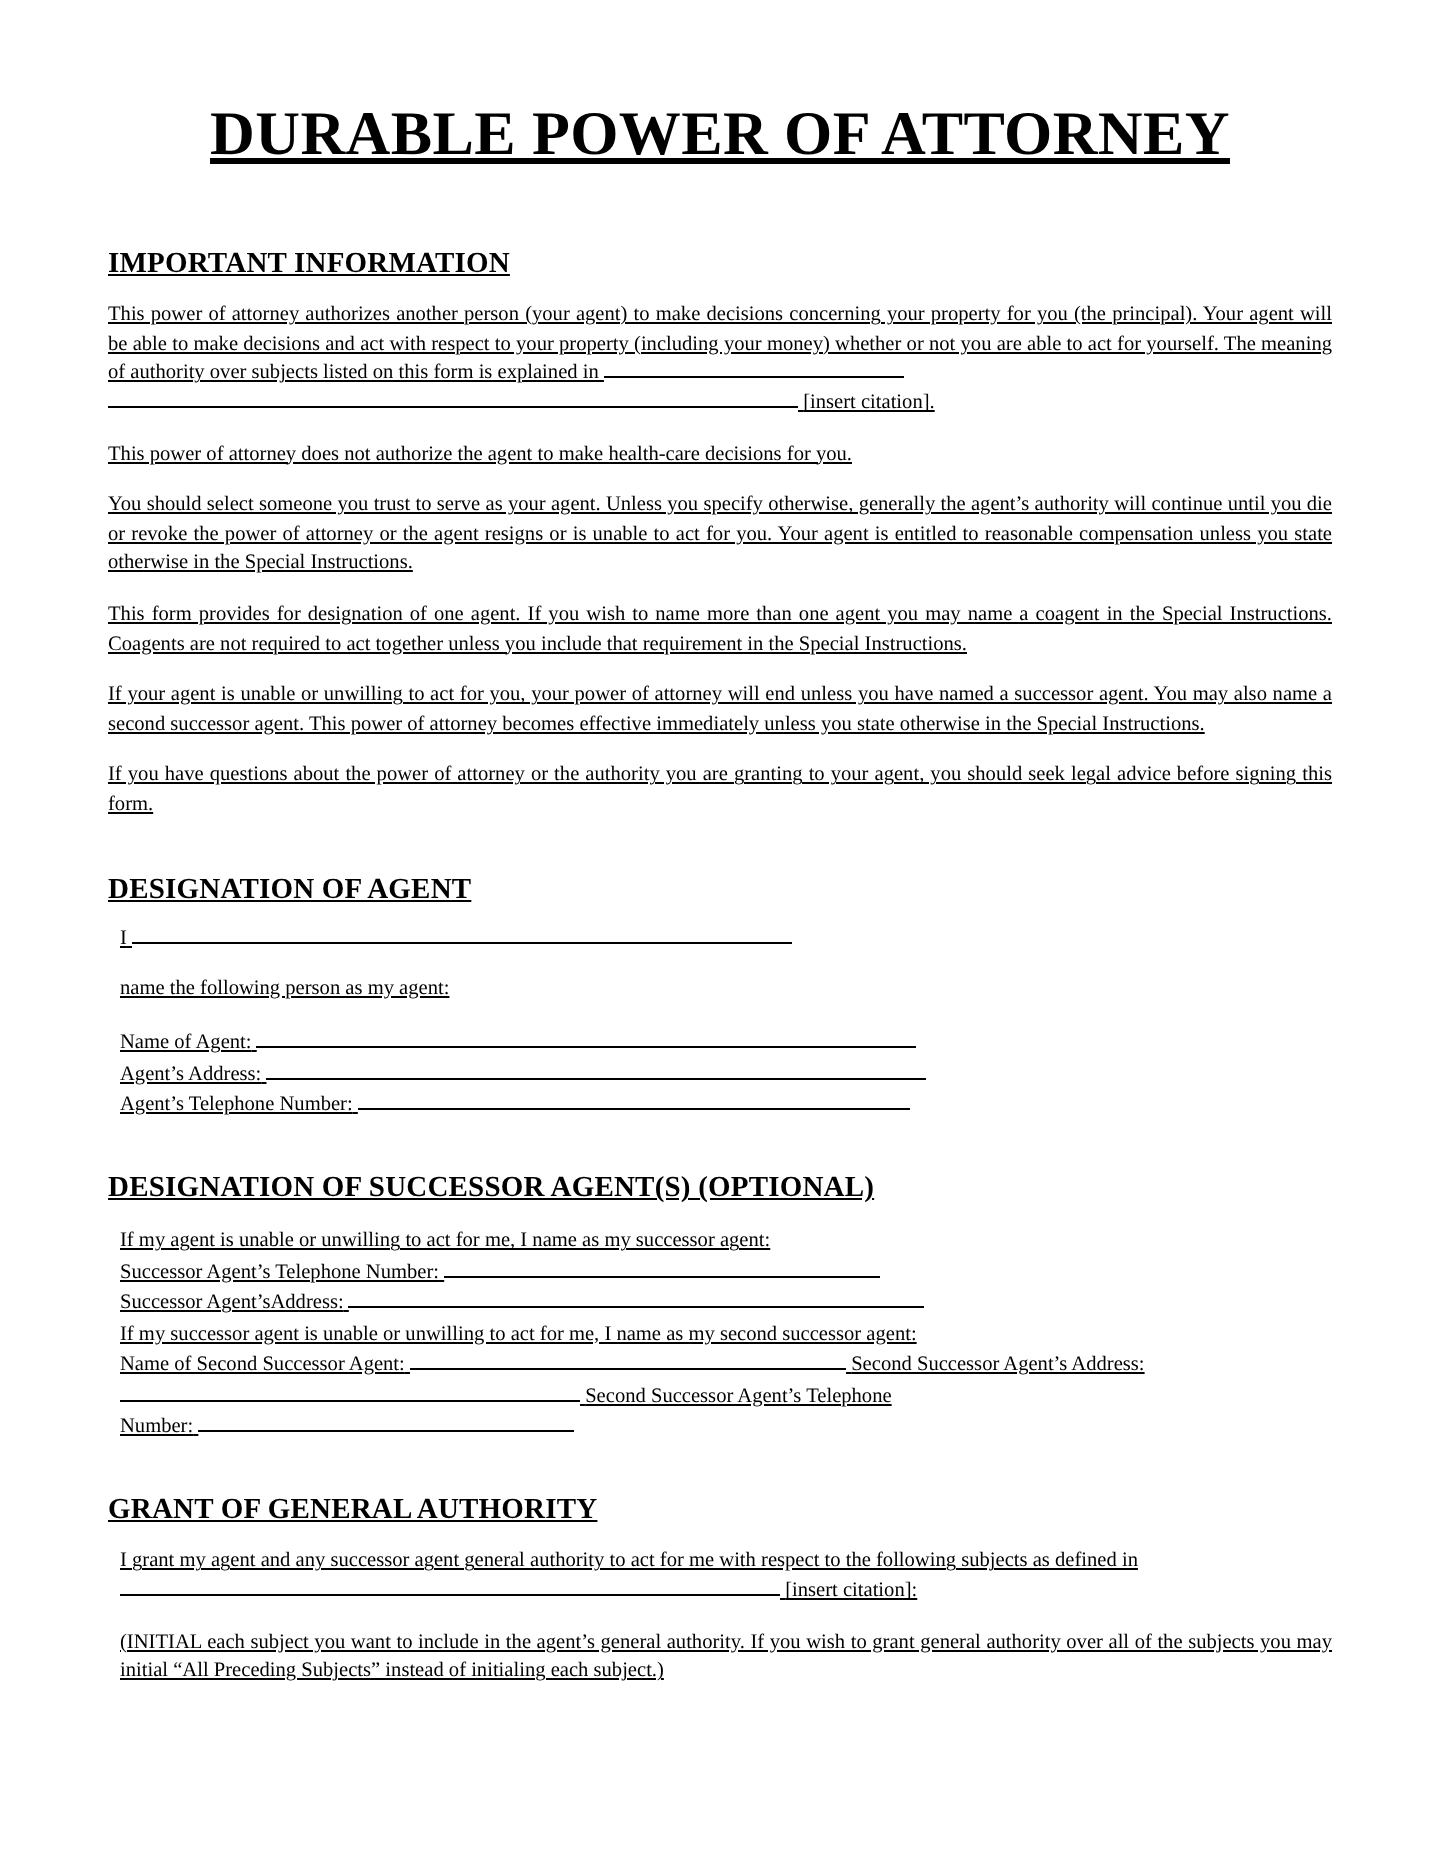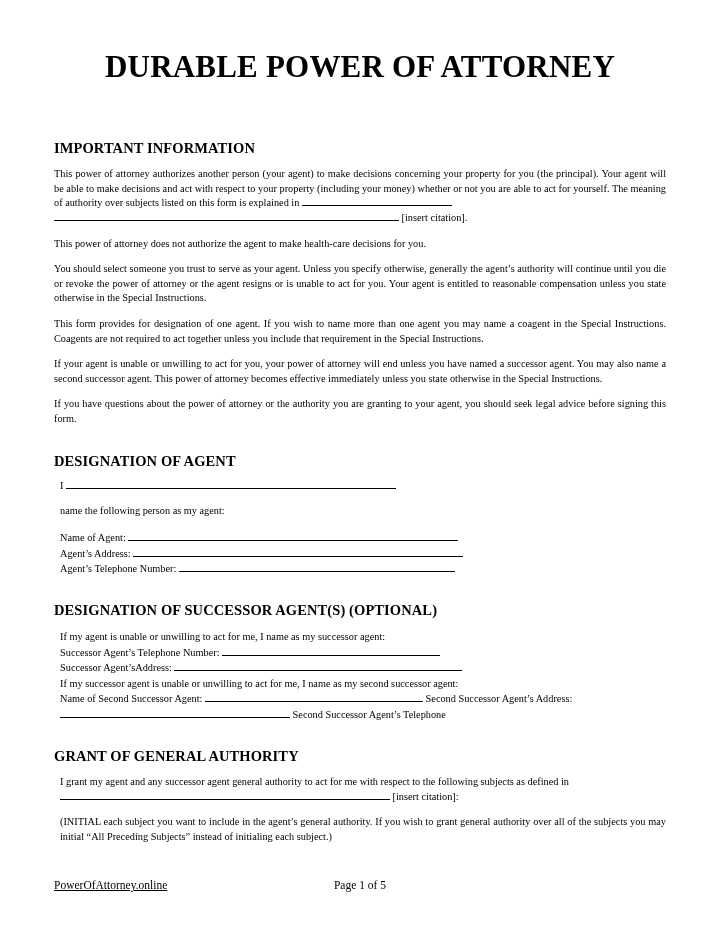--- a/index.html
+++ b/index.html
@@ -14,38 +14,39 @@
     color: #000000;
     position: relative;
     overflow: hidden;
   }
   .page {
     width: 720px;
     height: 931px;
     box-sizing: border-box;
     padding: 38px 54px 0 54px;
     position: relative;
+    text-decoration: underline;
   }
   .doc-title {
     text-align: center;
     font-family: "Liberation Serif", serif;
     font-weight: bold;
     font-size: 31px;
     letter-spacing: 0.2px;
     margin: 12px 0 0 0;
     line-height: 1.1;
   }
   .section-title {
     font-weight: bold;
     font-size: 14.5px;
     margin: 0 0 10px 0;
     letter-spacing: 0.1px;
   }
   .body-block {
-    margin-top: 56px;
+    margin-top: 40px;
   }
   p.para {
     font-size: 10.3px;
     line-height: 1.42;
     text-align: justify;
     margin: 0 0 11px 0;
   }
   p.para:last-child { margin-bottom: 0; }
   .rule {
     display: inline-block;
@@ -172,28 +173,28 @@
 
     <div class="line-row indent">
       <span>Name of Second Successor Agent:</span>
       <span class="fill" style="width:218px"></span>
       <span>Second Successor Agent’s Address:</span>
     </div>
     <div class="line-row indent">
       <span class="fill" style="width:230px"></span>
       <span>Second Successor Agent’s Telephone</span>
     </div>
+    <div class="line-row indent">
+      <span>Number:</span>
+      <span class="fill" style="width:188px"></span>
+    </div>
   </div>
 
   <div class="sec">
     <div class="section-title">GRANT OF GENERAL AUTHORITY</div>
 
     <p class="para indent"><span>I grant my agent and any successor agent general authority to act for me with respect to the following subjects as defined in </span><br><span class="rule" style="width:330px"></span> <span>[insert citation]:</span></p>
 
     <p class="para indent">(INITIAL each subject you want to include in the agent’s general authority. If you wish to grant general authority over all of the subjects you may initial “All Preceding Subjects” instead of initialing each subject.)</p>
   </div>
 
-  <div class="footer">
-    <span class="footer-left">PowerOfAttorney.online</span>
-    <span class="footer-center">Page 1 of 5</span>
-  </div>
 
 </div>
 
 </body></html>

